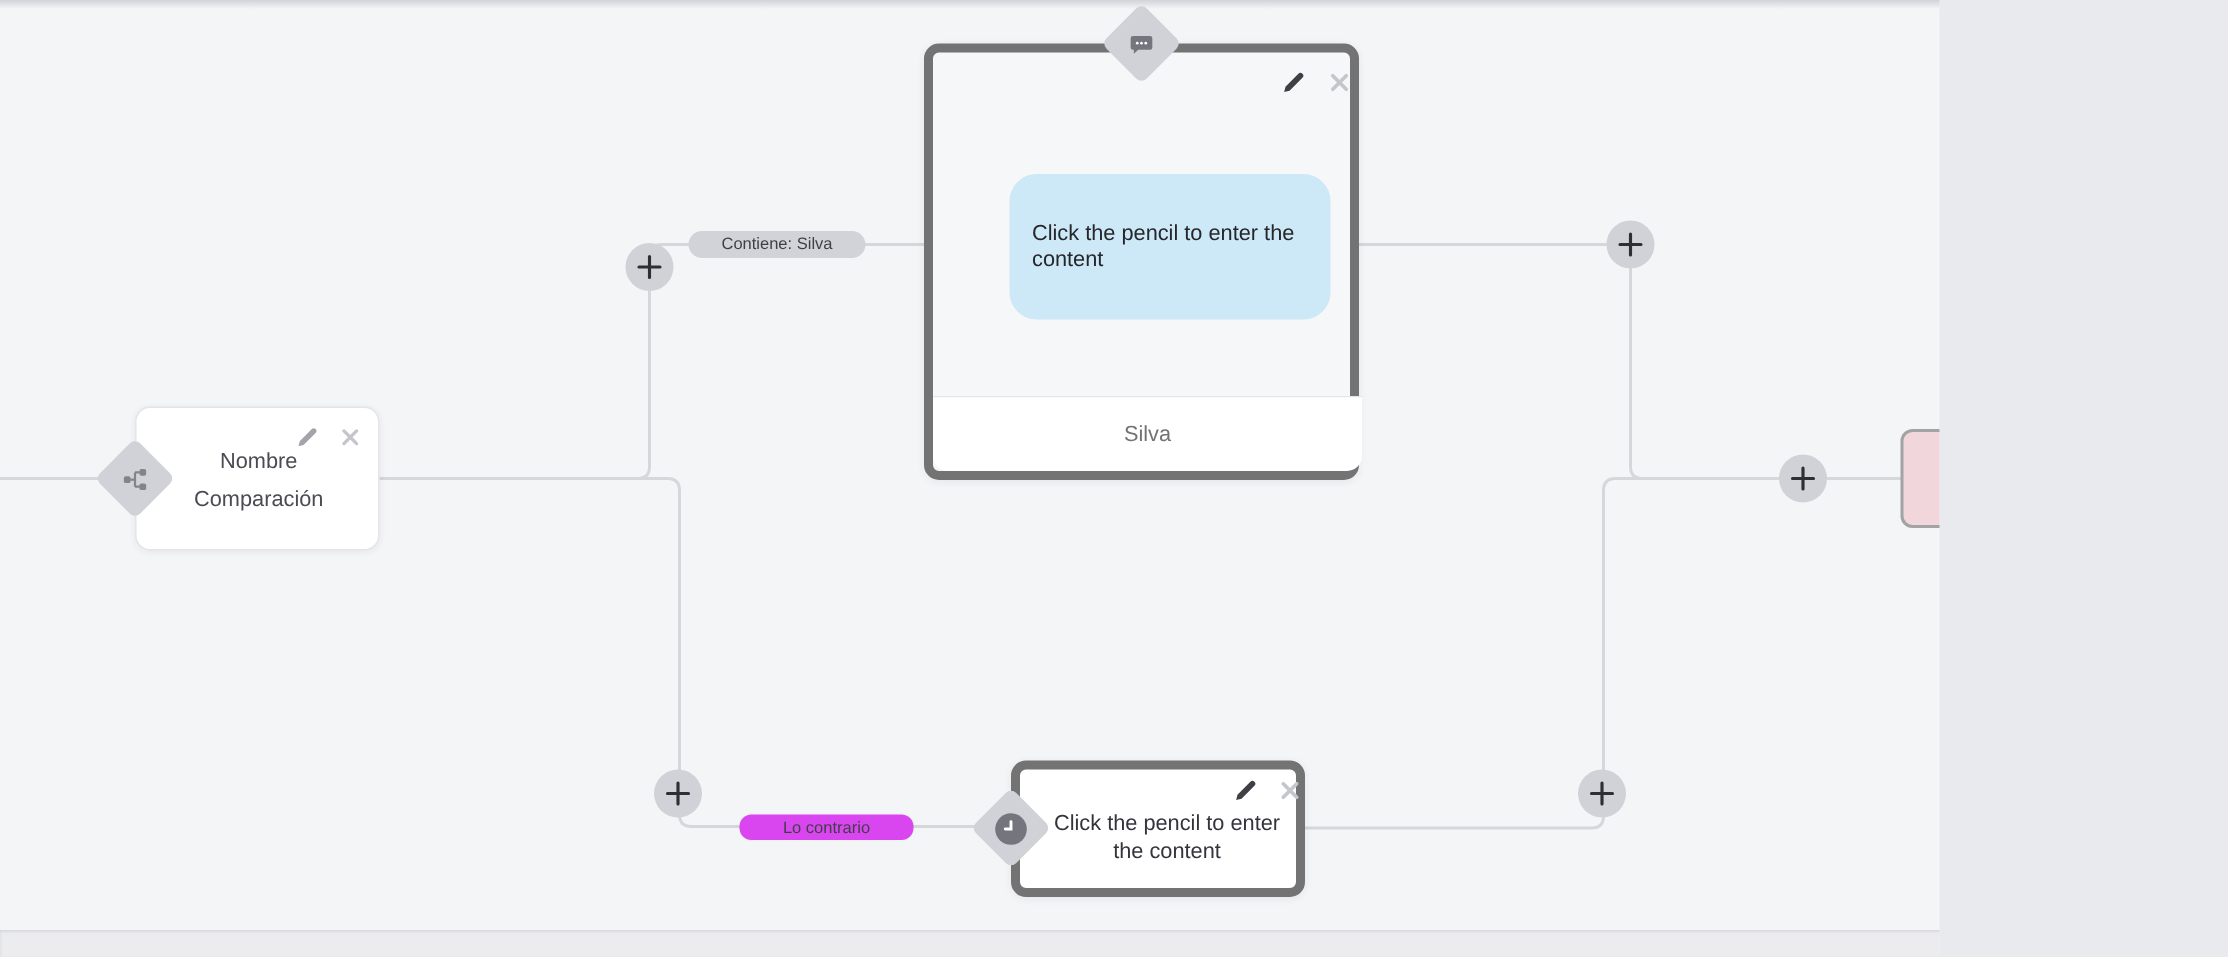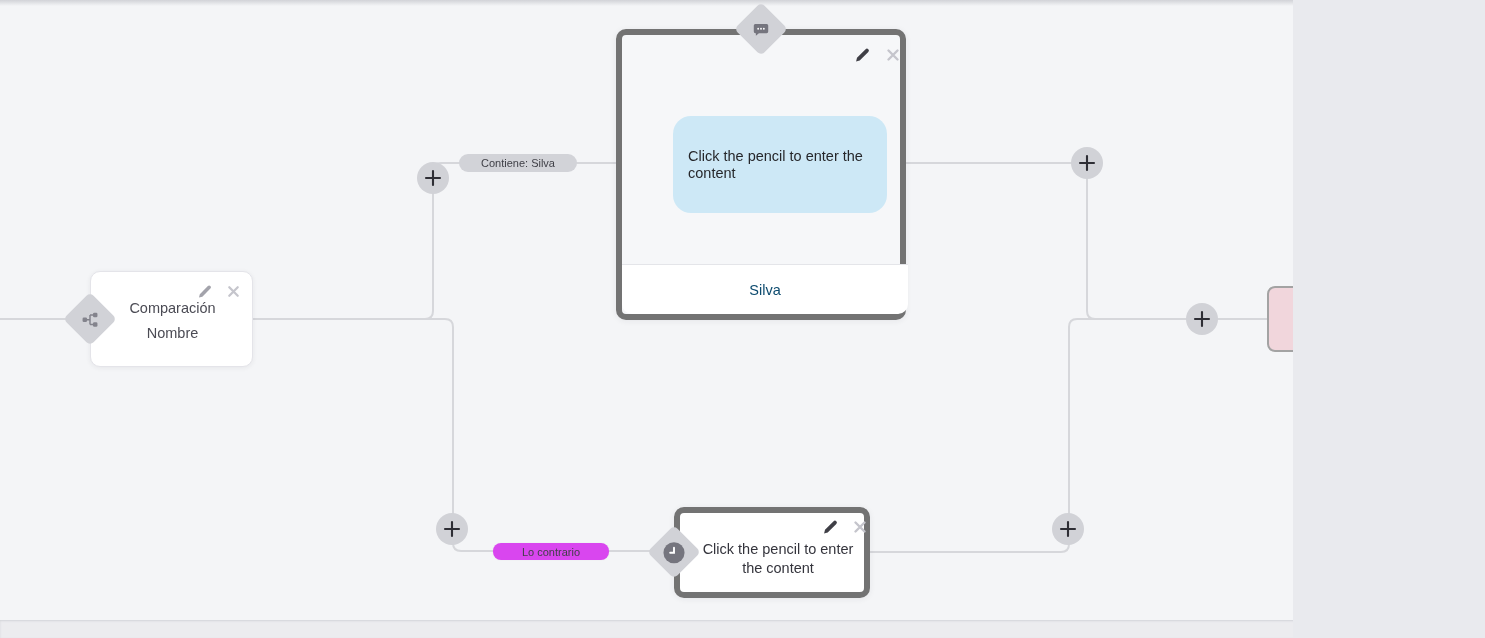--- a/index.html
+++ b/index.html
@@ -34,21 +34,21 @@
     align-items:center; justify-content:center;}
 
   .node-text{color:#4b4b54; font-size:14.5px; text-align:center; line-height:25px; z-index:6;}
   .node-text2{color:#34343c; font-size:14.5px; text-align:center; line-height:19px; z-index:6;}
 
   .bubble{background:#cde8f6; border-radius:18px; z-index:6; display:flex; align-items:center;
     box-sizing:border-box; padding:0 15px; color:#26272b; font-size:14.5px; line-height:17px;}
 
   .footer{background:#ffffff; border-top:1px solid #e4e5e9; border-radius:0 0 10px 10px;
     display:flex; align-items:center; justify-content:center; box-sizing:border-box;
-    color:#0c4a6e; font-size:14.5px; z-index:6;text-align:center;}
+    color:#737373; font-size:14.5px; z-index:6;text-align:center;}
 
   .end-card{background:#f1d6dc; border:2px solid #a3a3a3; border-radius:8px;
     display:flex; align-items:flex-start; justify-content:center; color:#b5294b;
     font-size:14.5px; z-index:5; box-sizing:border-box;}
 </style>
 </head>
 <body>
 
 <div class="canvas">
 
@@ -101,22 +101,22 @@
       <svg width="15" height="15" viewBox="0 0 16 16">
         <path d="M11.6 2.2 a1.9 1.9 0 0 1 2.7 2.7 L5.7 13.5 2.1 14.4 3 10.8 Z" fill="#a3a3ab"></path>
         </svg>
     </div>
     <div class="icon-btn abs" style="left:134px; top:11px;">
       <svg width="15" height="15" viewBox="0 0 16 16">
         <path d="M3.5 3.5 L12.5 12.5 M12.5 3.5 L3.5 12.5" stroke="#c5c5cc" stroke-width="2.4" stroke-linecap="round"></path>
         </svg>
     </div>
     <div class="node-text abs" style="left:0; top:24px; width:163px;">
+      <div>Nombre</div>
       <div>Comparación</div>
-      <div>Nombre</div>
     </div>
   </div>
   <div class="diamond abs" style="left:71px; top:300px;">
     <svg width="17" height="17" viewBox="0 0 16 16">
       <path d="M5 8 H8 M8 3.5 V12.5 M8 3.5 H11 M8 12.5 H11" stroke="#83838c" stroke-width="1.4" fill="none"></path>
       <rect x="1" y="6" width="4.2" height="4.2" rx="1.2" fill="#83838c"></rect>
       <rect x="10.8" y="1.4" width="4.2" height="4.2" rx="1.2" fill="#83838c"></rect>
       <rect x="10.8" y="10.4" width="4.2" height="4.2" rx="1.2" fill="#83838c"></rect>
     </svg>
   </div>

